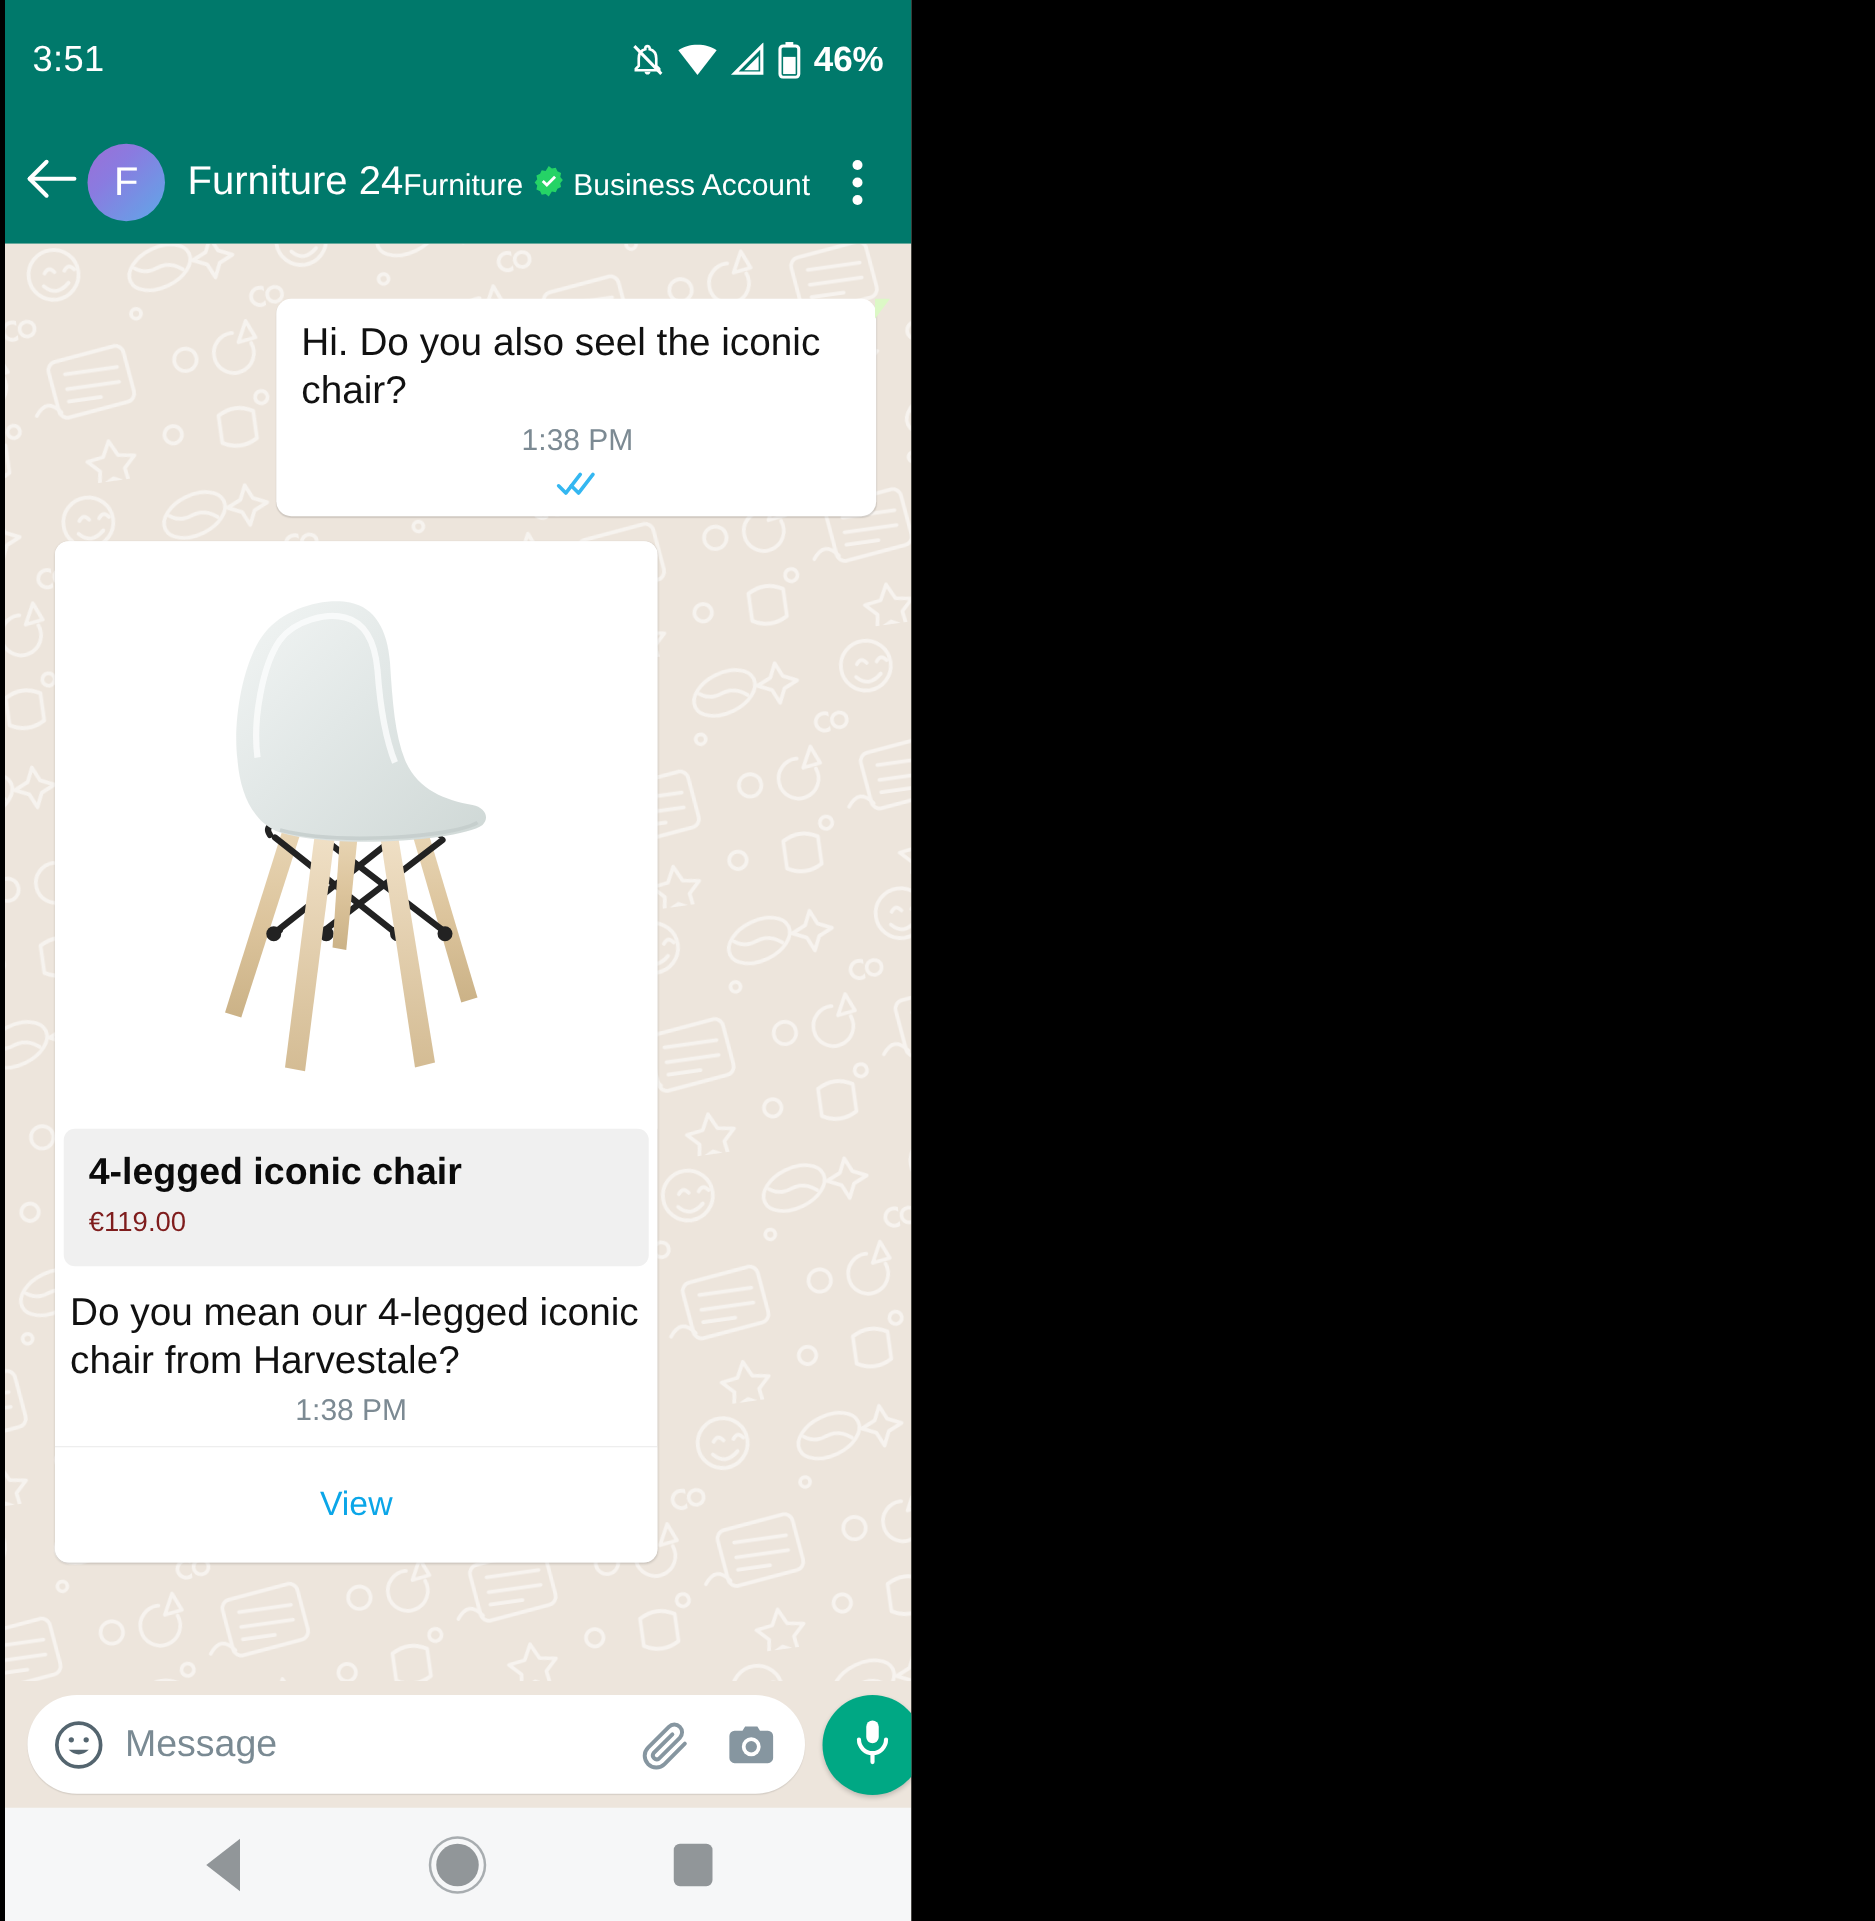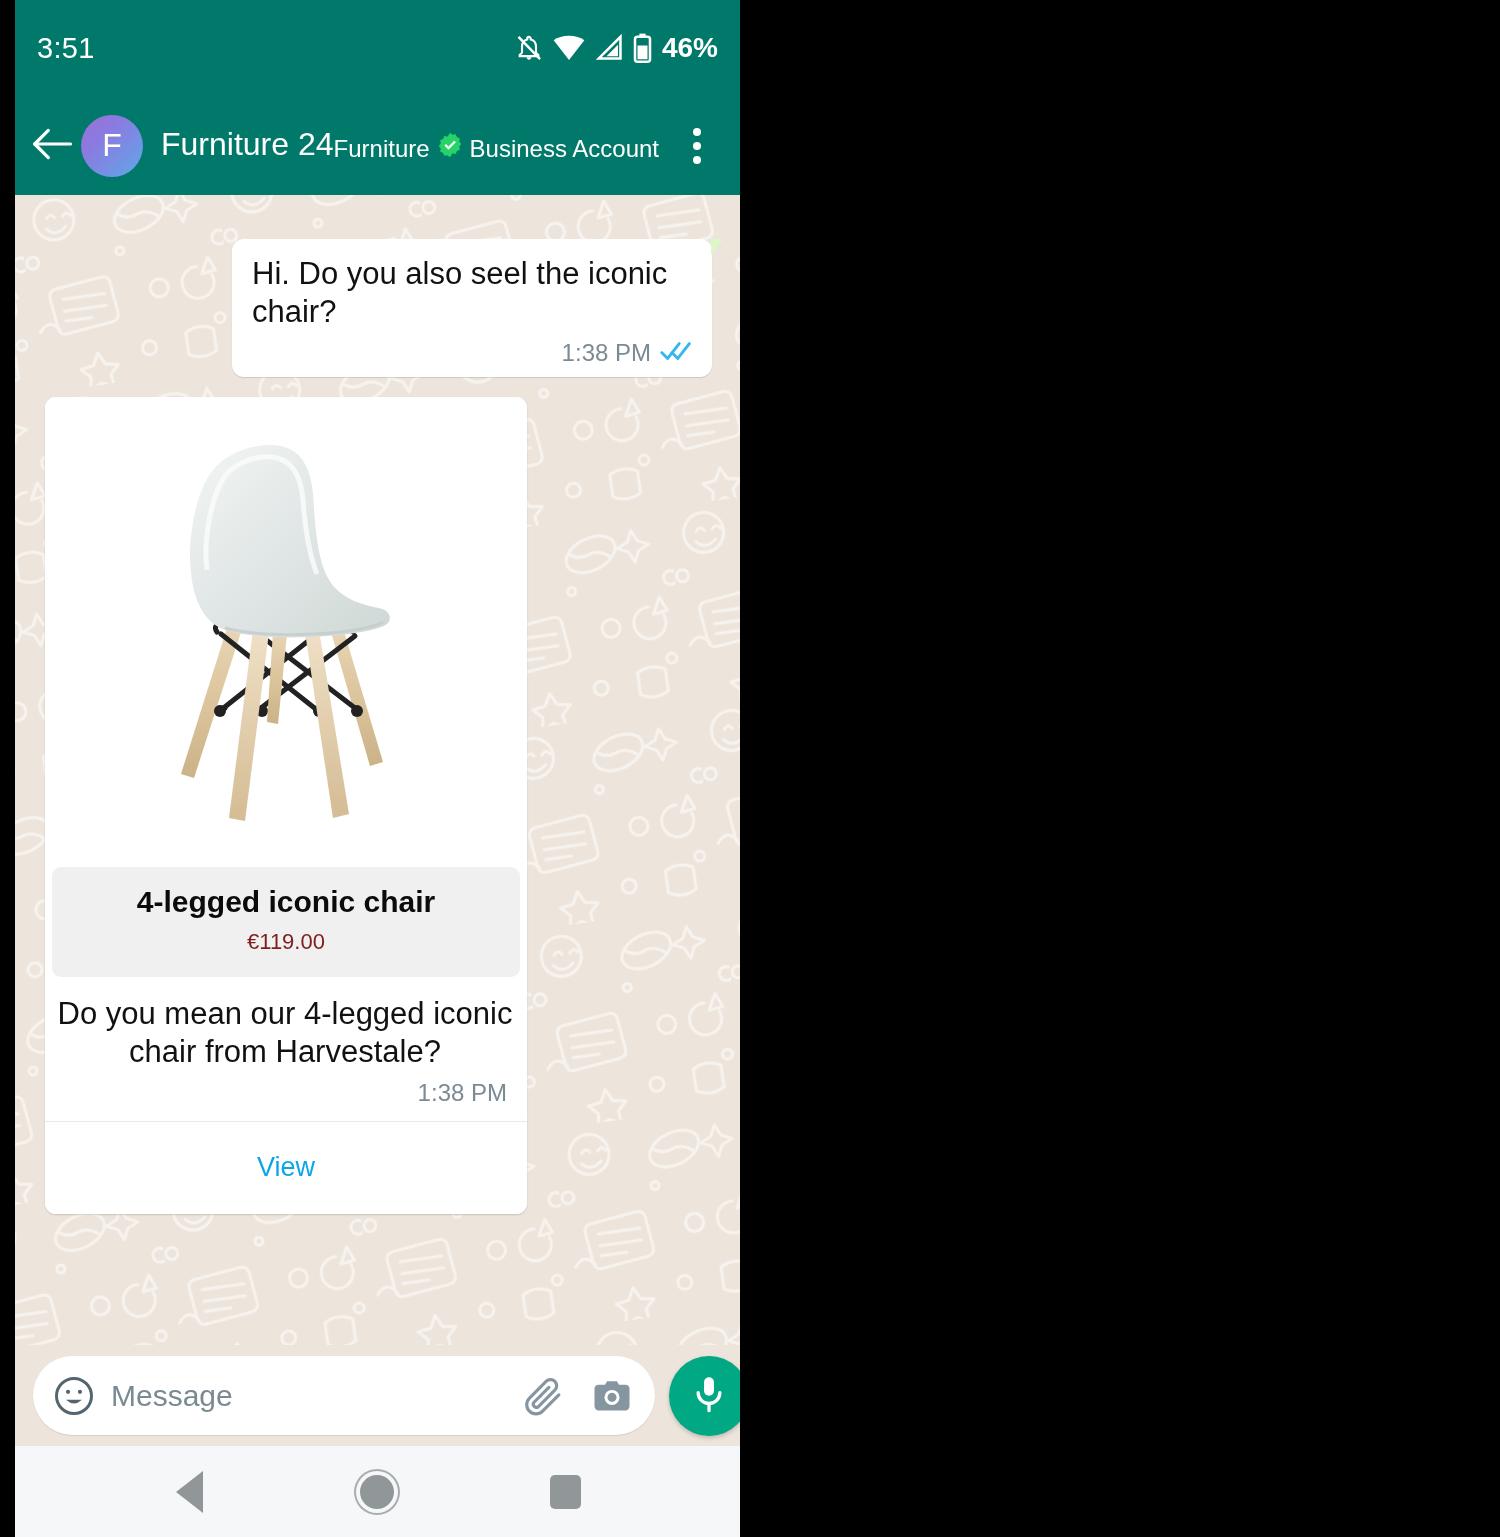--- a/index.html
+++ b/index.html
@@ -3,21 +3,21 @@
 <meta charset="utf-8">
 <style>
   * { box-sizing: border-box; margin: 0; padding: 0; }
   html, body {
     width: 1500px; height: 1537px;
     background: #000;
     font-family: "Liberation Sans", sans-serif;
     overflow: hidden;
   }
   #phone {
-    position: absolute; left: 15px; top: 0;
+    position: absolute; left: 4px; top: 0;
     width: 725px; height: 1537px;
     background: #EDE5DC;
     overflow: hidden;
   }
 
   
   #statusbar {
     position: relative;
     height: 96px;
     background: #00796B;
@@ -78,32 +78,31 @@
     max-width: 480px;
     box-shadow: 0 1px 1px rgba(0,0,0,.13);
     margin-top: 28px;
   }
   #bubble-out::after {
     content: ""; position: absolute; top: 0; right: -11px;
     border-width: 0 0 16px 12px; border-style: solid;
     border-color: transparent transparent transparent #DCF8C6;
   }
   .msg-text { font-size: 31px; line-height: 1.22; color: #111; }
-  .meta { display: flex; align-items: center; justify-content: flex-end; gap: 9px; margin-top: 8px; }
+  .meta { display: flex; align-items: center; justify-content: flex-end; gap: 9px; margin-top: 8px; flex-direction: column; }
   .meta-time { font-size: 24px; color: #7C8A93; }
 
   
   #product-card {
-    margin-top: 20px; margin-left: 2px;
+    margin-top: 20px; margin-left: 12px;
     width: 482px;
     background: #fff;
     border-radius: 11px;
     box-shadow: 0 1px 2px rgba(0,0,0,.16);
     overflow: hidden;
-    text-align: center;
   }
   #product-image {
     height: 470px; background: #fff;
     display: flex; align-items: center; justify-content: center;
   }
   #product-info {
     margin: 0 7px;
     background: #F0F0F0;
     border-radius: 9px;
     padding: 18px 20px 22px 20px;

